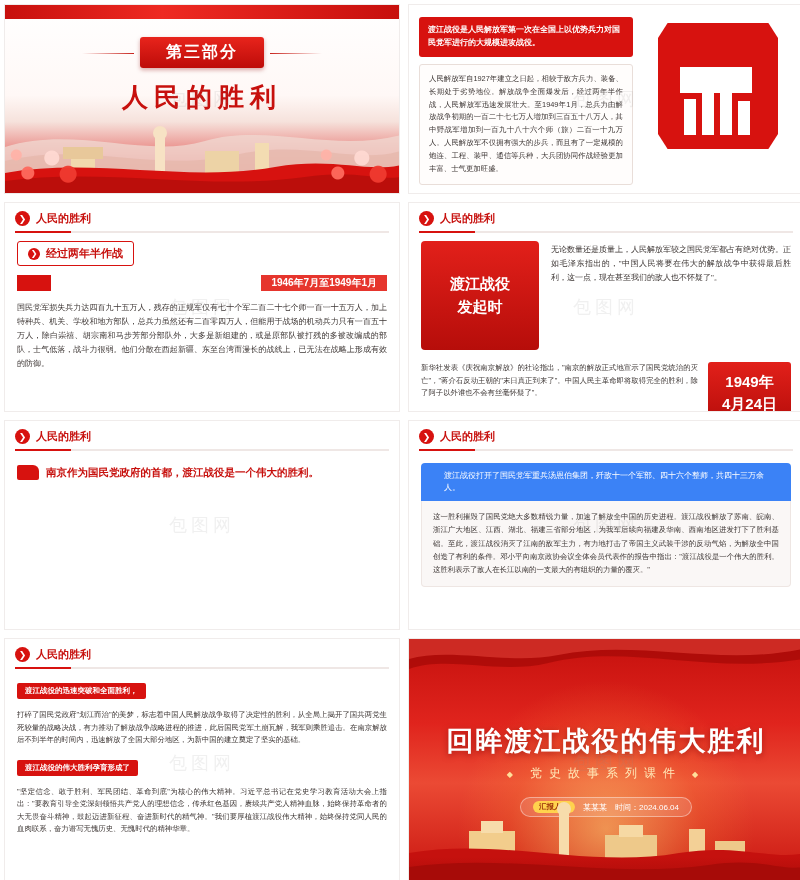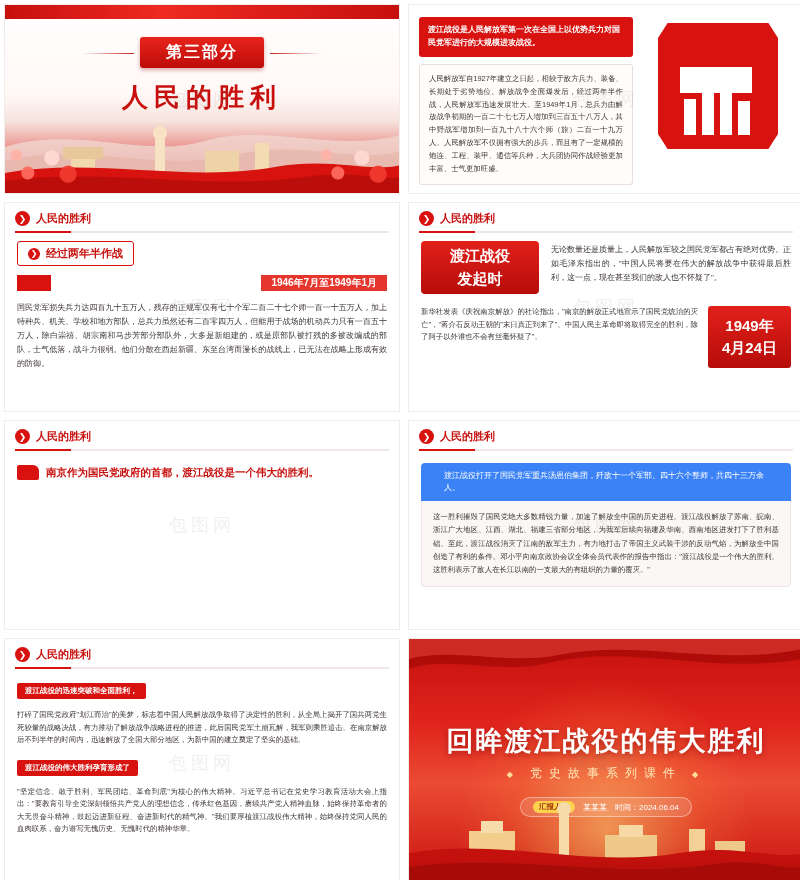--- a/index.html
+++ b/index.html
@@ -128,21 +128,21 @@
       linear-gradient(#fff,#fff) 46px 56px/12px 48px no-repeat,
       linear-gradient(#fff,#fff) 64px 64px/12px 40px no-repeat,
       linear-gradient(#fff,#fff) 6px 30px/72px 26px no-repeat;
     border-radius:4px;
   }
 
   
   .bigred {
     width:118px; background:linear-gradient(180deg,#e2201a,#b60d0a);
     color:#fff; font-size:15px; font-weight:bold; line-height:1.5;
-    border-radius:4px; padding:4px 10px; text-align:center;
+    border-radius:4px; padding:32px 10px; text-align:center;
   }
   .row2 { display:flex; gap:12px; align-items:flex-start; }
   .daterect {
     margin-top:10px; float:right;
     background:linear-gradient(180deg,#e2201a,#b60d0a); color:#fff;
     font-size:15px; font-weight:bold; line-height:1.45; text-align:center;
     padding:9px 14px; border-radius:3px;
   }
 
   

